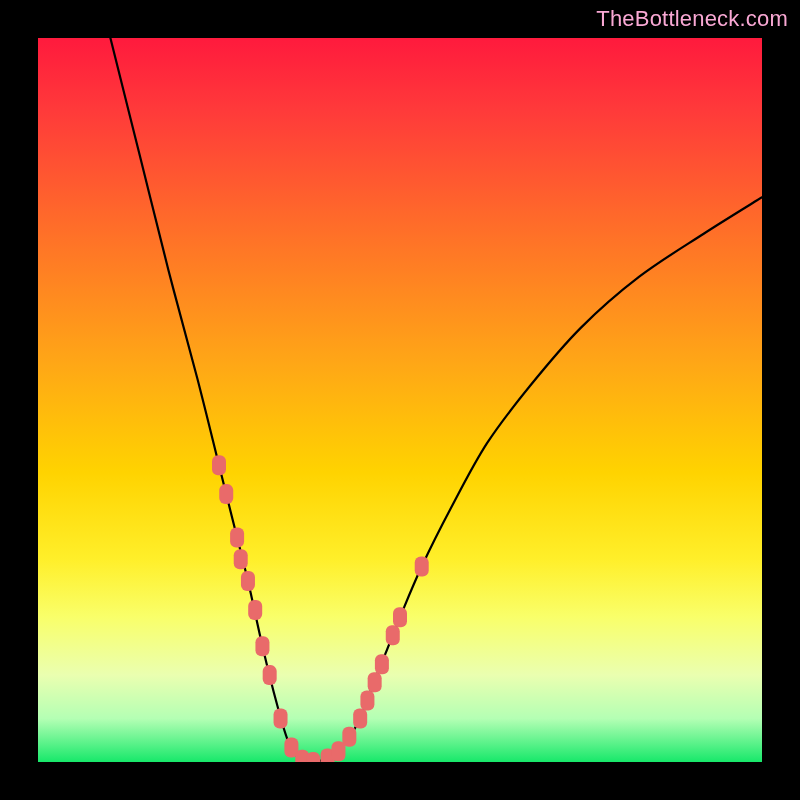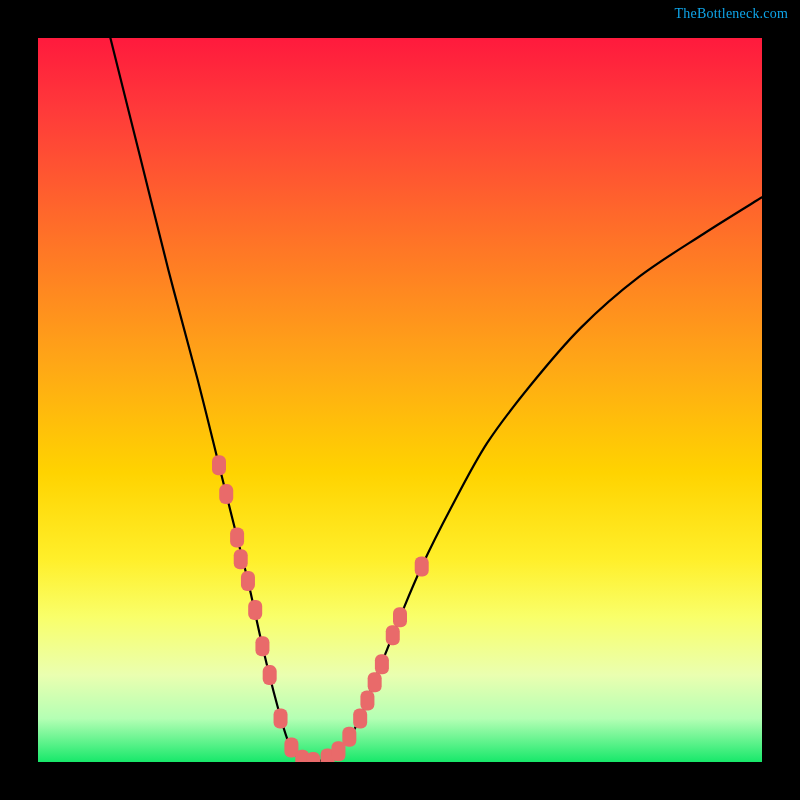--- a/index.html
+++ b/index.html
@@ -32,26 +32,25 @@
       #ffef2a 72%,
       #f9ff6a 80%,
       #eaffb0 88%,
       #b4ffb4 94%,
       #17e86a 100%);
   }
   .watermark {
     position: absolute;
     top: 6px;
     right: 12px;
-    color: #0ea5e9;
-    font-size: 14px;
+    color: #f9a8d4;
+    font-size: 22px;
     letter-spacing: 0.2px;
     font-weight: 500;
     user-select: none;
-    font-family: Liberation Serif, serif;
   }
   .curve-layer {
     position: absolute;
     left: 0;
     top: 0;
     width: 724px;
     height: 724px;
     pointer-events: none;
   }
 </style>

